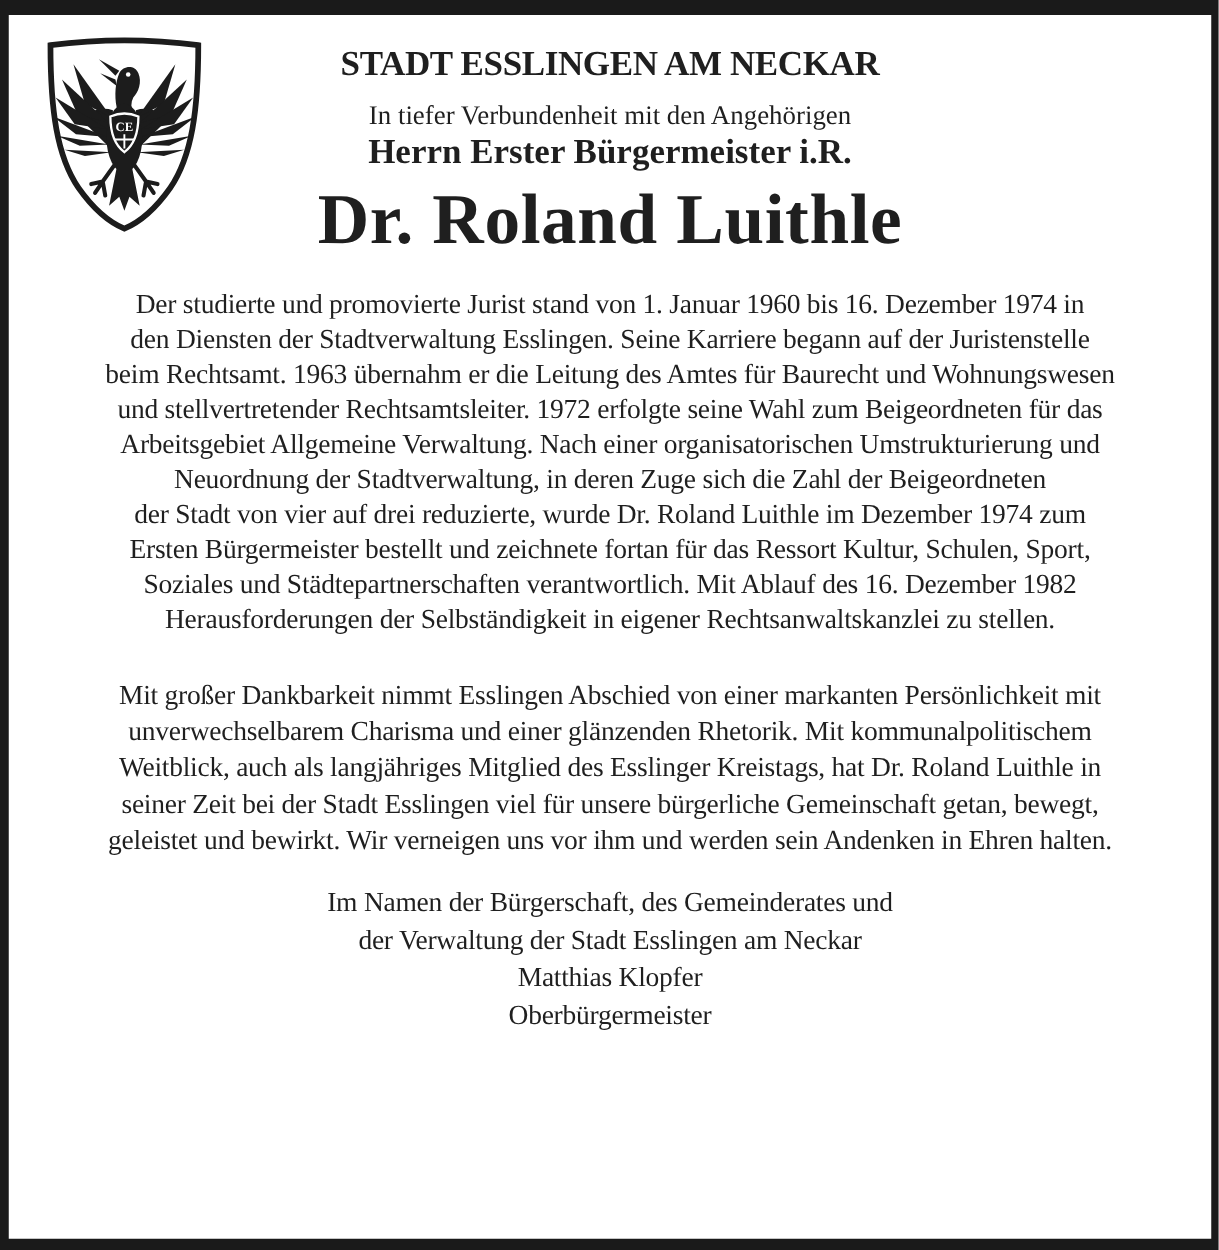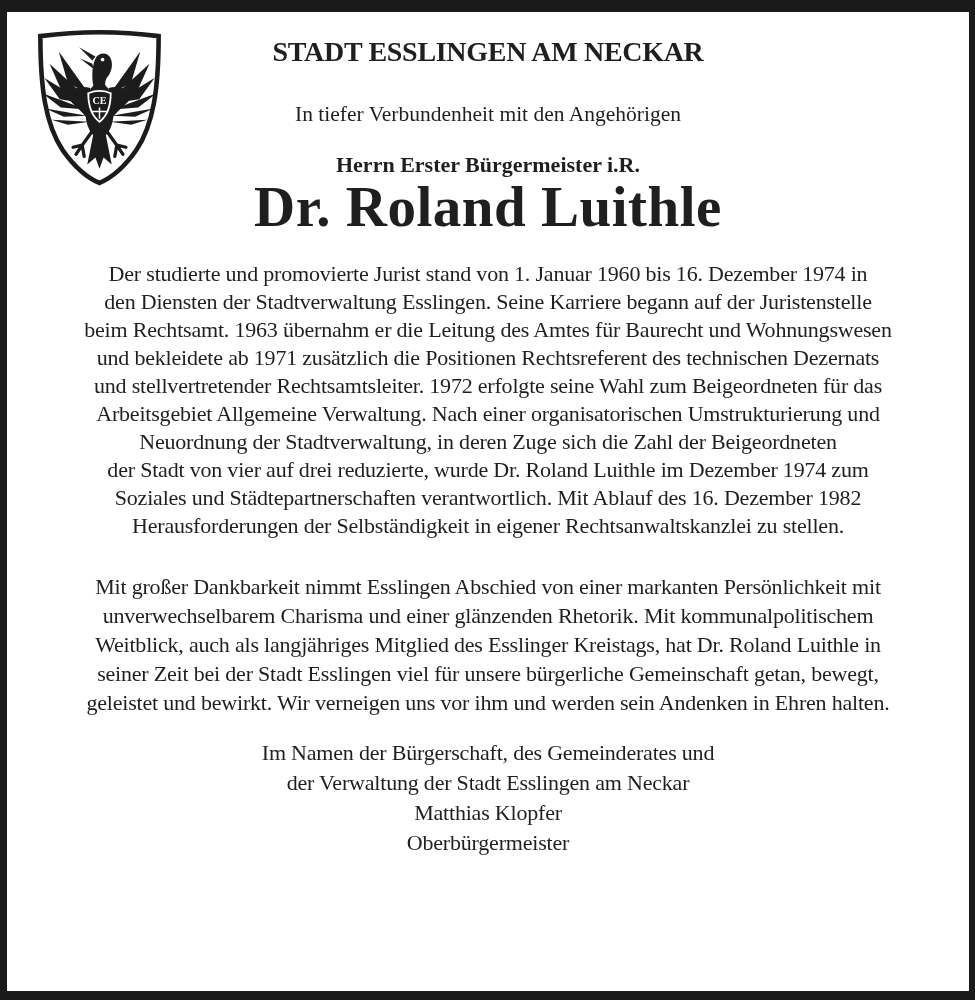--- a/index.html
+++ b/index.html
@@ -36,32 +36,32 @@
   }
   .org-title {
     margin-top: 24px;
     font-size: 28px;
     line-height: 32px;
     font-weight: bold;
     letter-spacing: -0.3px;
     white-space: nowrap;
   }
   .intro {
-    margin-top: 32px;
+    margin-top: 10px;
     font-size: 21.5px;
     line-height: 28px;
   }
   .honorific {
-    margin-top: 26px;
-    font-size: 22px;
+    margin-top: 5px;
+    font-size: 28px;
     line-height: 22px;
     font-weight: bold;
   }
   .deceased-name {
-    margin-top: 2px;
+    margin-top: 14px;
     font-size: 57px;
     line-height: 58px;
     font-weight: bold;
     letter-spacing: 0.5px;
     white-space: nowrap;
   }
   .lead {
     margin-top: 27px;
     font-size: 22px;
     line-height: 24px;
@@ -141,25 +141,25 @@
 
     <div class="honorific">Herrn Erster Bürgermeister i.R.</div>
 
     <div class="deceased-name">Dr. Roland Luithle</div>
 
 
     <div class="para career">
         <div>Der studierte und promovierte Jurist stand von 1. Januar 1960 bis 16. Dezember 1974 in</div>
         <div>den Diensten der Stadtverwaltung Esslingen. Seine Karriere begann auf der Juristenstelle</div>
         <div>beim Rechtsamt. 1963 übernahm er die Leitung des Amtes für Baurecht und Wohnungswesen</div>
-        <div>und bekleidete ab 1971 zusätzlich die Positionen Rechtsreferent des technischen Dezernats</div>
         <div>und stellvertretender Rechtsamtsleiter. 1972 erfolgte seine Wahl zum Beigeordneten für das</div>
         <div>Arbeitsgebiet Allgemeine Verwaltung. Nach einer organisatorischen Umstrukturierung und</div>
         <div>Neuordnung der Stadtverwaltung, in deren Zuge sich die Zahl der Beigeordneten</div>
         <div>der Stadt von vier auf drei reduzierte, wurde Dr. Roland Luithle im Dezember 1974 zum</div>
+        <div>Ersten Bürgermeister bestellt und zeichnete fortan für das Ressort Kultur, Schulen, Sport,</div>
         <div>Soziales und Städtepartnerschaften verantwortlich. Mit Ablauf des 16. Dezember 1982</div>
         <div>Herausforderungen der Selbständigkeit in eigener Rechtsanwaltskanzlei zu stellen.</div>
       </div>
 
     <div class="para farewell">
         <div>Mit großer Dankbarkeit nimmt Esslingen Abschied von einer markanten Persönlichkeit mit</div>
         <div>unverwechselbarem Charisma und einer glänzenden Rhetorik. Mit kommunalpolitischem</div>
         <div>Weitblick, auch als langjähriges Mitglied des Esslinger Kreistags, hat Dr. Roland Luithle in</div>
         <div>seiner Zeit bei der Stadt Esslingen viel für unsere bürgerliche Gemeinschaft getan, bewegt,</div>
         <div>geleistet und bewirkt. Wir verneigen uns vor ihm und werden sein Andenken in Ehren halten.</div>

